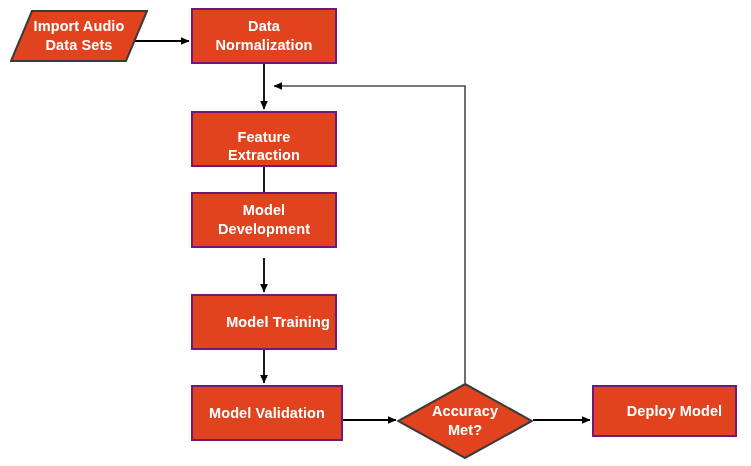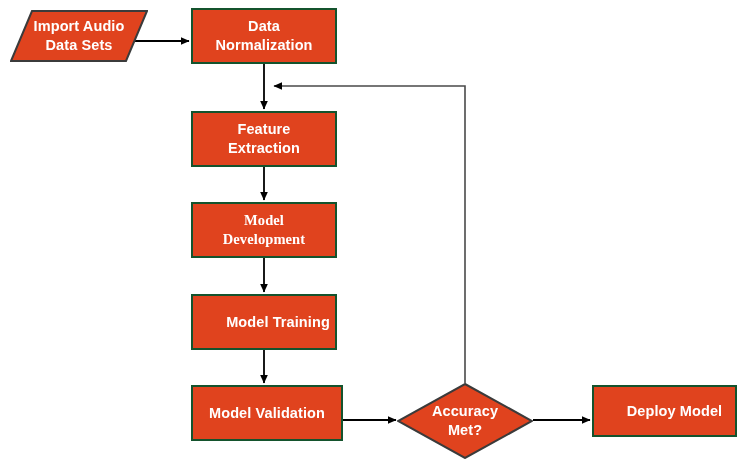--- a/index.html
+++ b/index.html
@@ -34,21 +34,21 @@
     font-weight: bold;
     font-size: 14.5px;
     line-height: 1.28;
     letter-spacing: 0.1px;
     z-index: 3;
     box-sizing: border-box;
     user-select: none;
   }
   .rect-node {
     background: #E0431E;
-    border: 2px solid #14532d;
+    border: 2px solid #701a75;
   }
   .node-label {
     display: block;
     width: 100%;
     padding: 0 4px;
     white-space: pre-line;
   }
   .shape-node {
     background: transparent;
     border: none;
@@ -120,26 +120,26 @@
     </svg>
     <span class="node-label">Import Audio
 Data Sets</span>
   </div>
 
   <div class="node rect-node" style="left:191px; top:8px; width:146px; height:56px;">
     <span class="node-label">Data
 Normalization</span>
   </div>
 
-  <div class="node rect-node" style="left:191px; top:111px; width:146px; height:56px;">
+  <div class="node rect-node" style="left:191px; top:111px; width:146px; height:56px;align-items:flex-end;">
     <span class="node-label">Feature
 Extraction</span>
   </div>
 
-  <div class="node rect-node" style="left:191px; top:202px; width:146px; height:56px;font-family:Liberation Serif, serif;">
+  <div class="node rect-node" style="left:191px; top:192px; width:146px; height:56px;">
     <span class="node-label">Model
 Development</span>
   </div>
 
   <div class="node rect-node" style="left:191px; top:294px; width:146px; height:56px;padding-left:28px;">
     <span class="node-label">Model Training</span>
   </div>
 
   <div class="node shape-node" style="left:397px; top:383px; width:136px; height:76px;">
     <svg class="shape-svg" viewBox="0 0 136 76" preserveAspectRatio="none">

